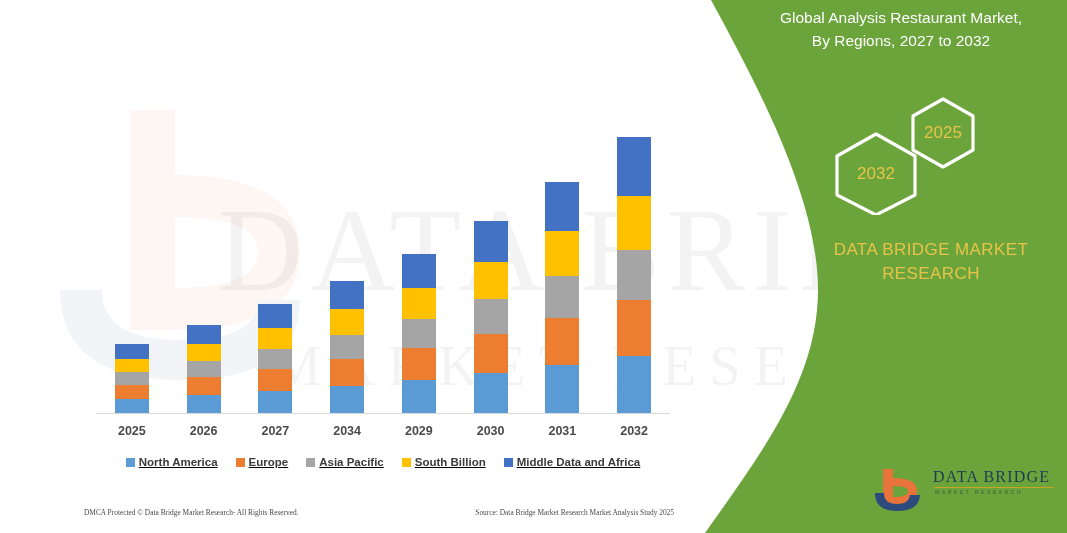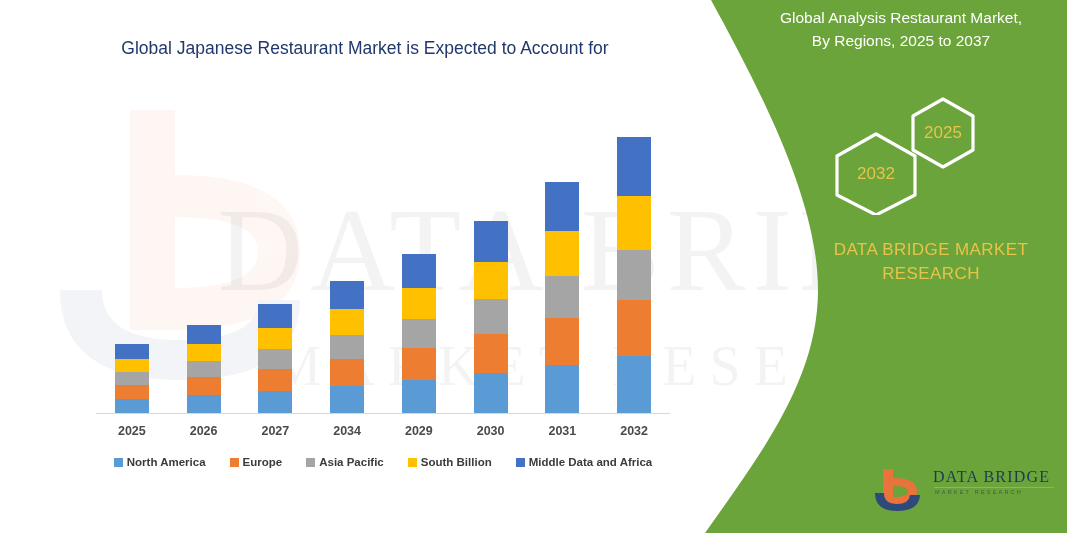--- a/index.html
+++ b/index.html
@@ -100,22 +100,23 @@
   }
 
   .legend {
     position: absolute;
     left: 96px;
     top: 456px;
     width: 574px;
     display: flex;
     justify-content: center;
     align-items: flex-start;
-    gap: 24px;
+    gap: 18px;
     flex-wrap: nowrap;
+    text-decoration: underline;
   }
   .legend-item {
     display: flex;
     align-items: center;
     gap: 4px;
     white-space: nowrap;
   }
   .legend-swatch {
     width: 9px;
     height: 9px;
@@ -232,21 +233,20 @@
     </svg>
   </div>
 
   <div class="green-panel">
     <svg width="1067" height="533" viewBox="0 0 1067 533">
       <path d="M711,0 C760,90 818,200 818,290 C818,380 760,455 705,533 L1067,533 L1067,0 Z" fill="#6BA43A"></path>
     </svg>
   </div>
 
   <div class="chart-title">
-    <div>Global Japanese Restaurant Market is Expected to Account for</div>
   </div>
 
   <div class="axis-line"></div>
 
   <div class="bars" id="bars">
       <div class="bar-col">
         <div class="bar">
           <div class="seg" title="North America 2025: 2.6" style="height: 14px; background: rgb(91, 155, 213);"></div>
           <div class="seg" title="Europe 2025: 2.5" style="height: 14px; background: rgb(237, 125, 49);"></div>
           <div class="seg" title="Asia Pacific 2025: 2.3" style="height: 13px; background: rgb(165, 165, 165);"></div>
@@ -346,24 +346,28 @@
       <div class="legend-item">
         <span class="legend-swatch" style="background: rgb(255, 192, 0);"></span>
         <span class="legend-label">South Billion</span>
       </div>
       <div class="legend-item">
         <span class="legend-swatch" style="background: rgb(67, 114, 196);"></span>
         <span class="legend-label">Middle Data and Africa</span>
       </div>
     </div>
 
+  <div class="footer">
+    <span>DMCA Protected © Data Bridge Market Research-  All Rights Reserved.</span>
+    <span>Source: Data Bridge Market Research  Market Analysis Study 2025</span>
+  </div>
 
   <div class="panel-title">
     <div>Global Analysis Restaurant Market,</div>
-    <div>By Regions, 2025 to 2037</div>
+    <div>By Regions, 2027 to 2032</div>
   </div>
 
   <div class="hex-group">
     <svg width="180" height="120" viewBox="0 0 180 120">
 
       <polygon points="93,21 123,4 153,21 153,55 123,72 93,55" fill="none" stroke="#ffffff" stroke-width="3.2" stroke-linejoin="round"></polygon>
       <text x="123" y="39" class="hex-label">2025</text>
 
       <polygon points="17,61 56,39 95,61 95,100 56,120 17,100" fill="none" stroke="#ffffff" stroke-width="3.2" stroke-linejoin="round"></polygon>
       <text x="56" y="80" class="hex-label">2032</text>

